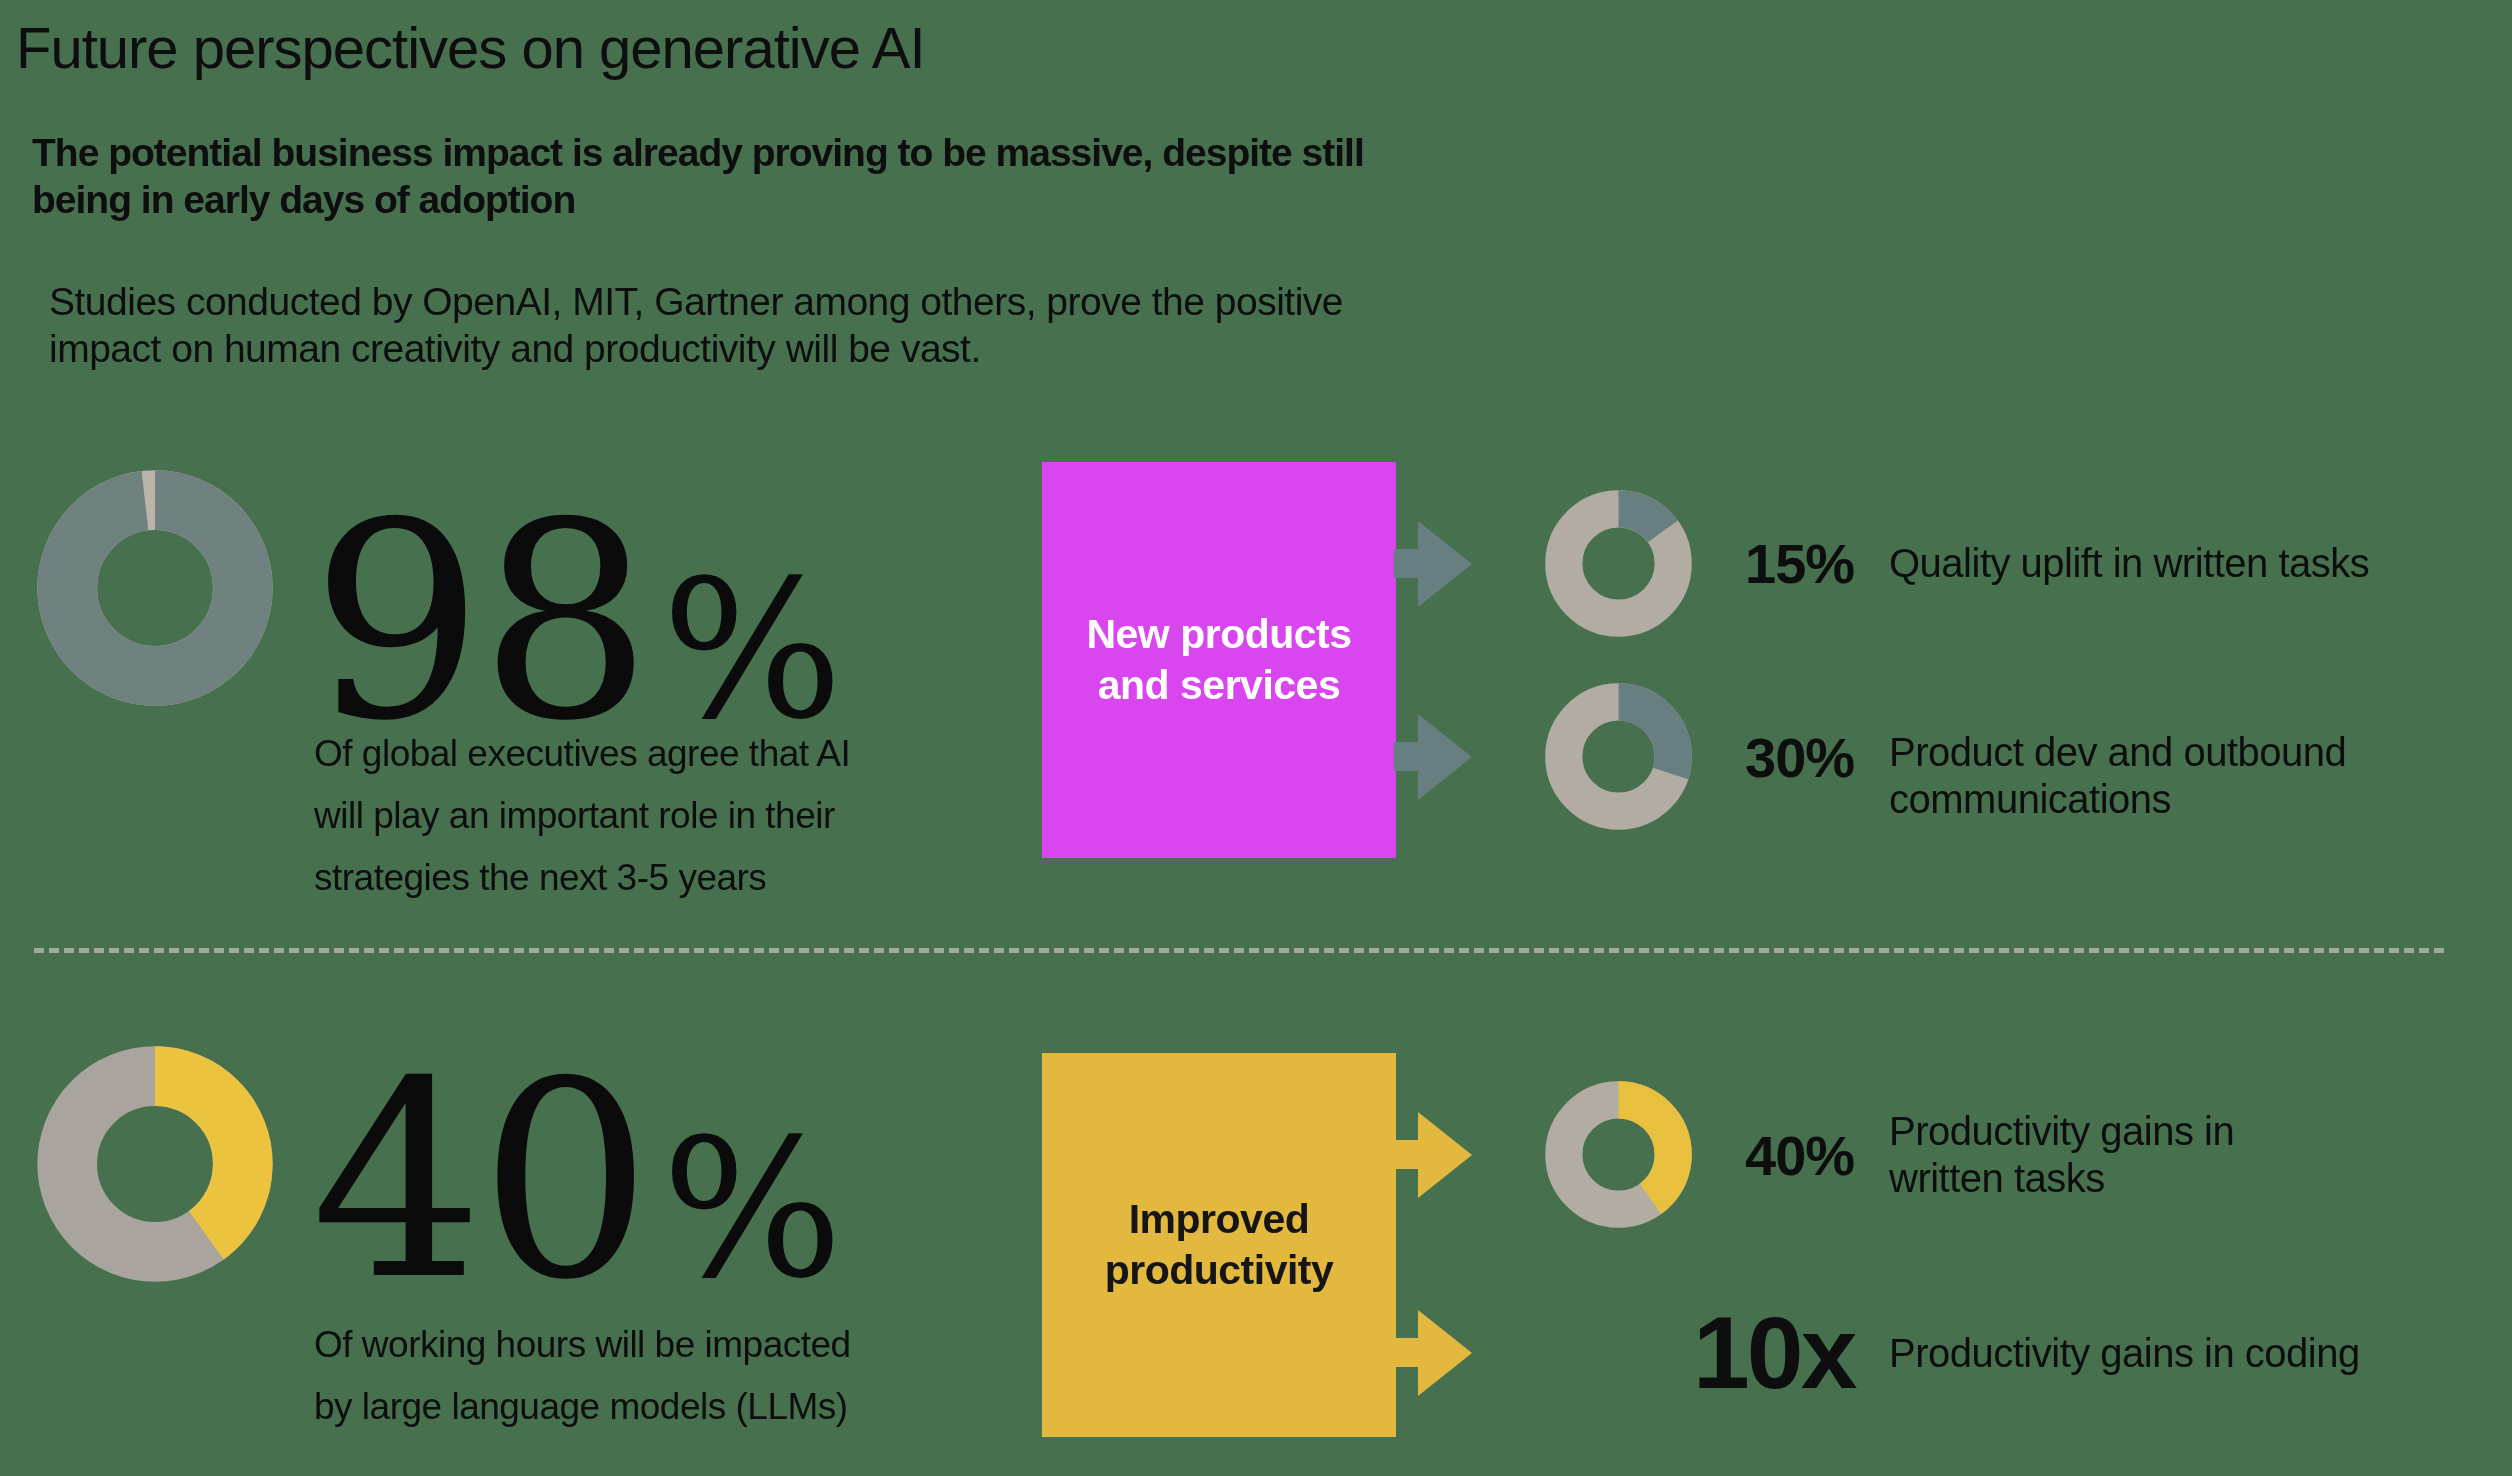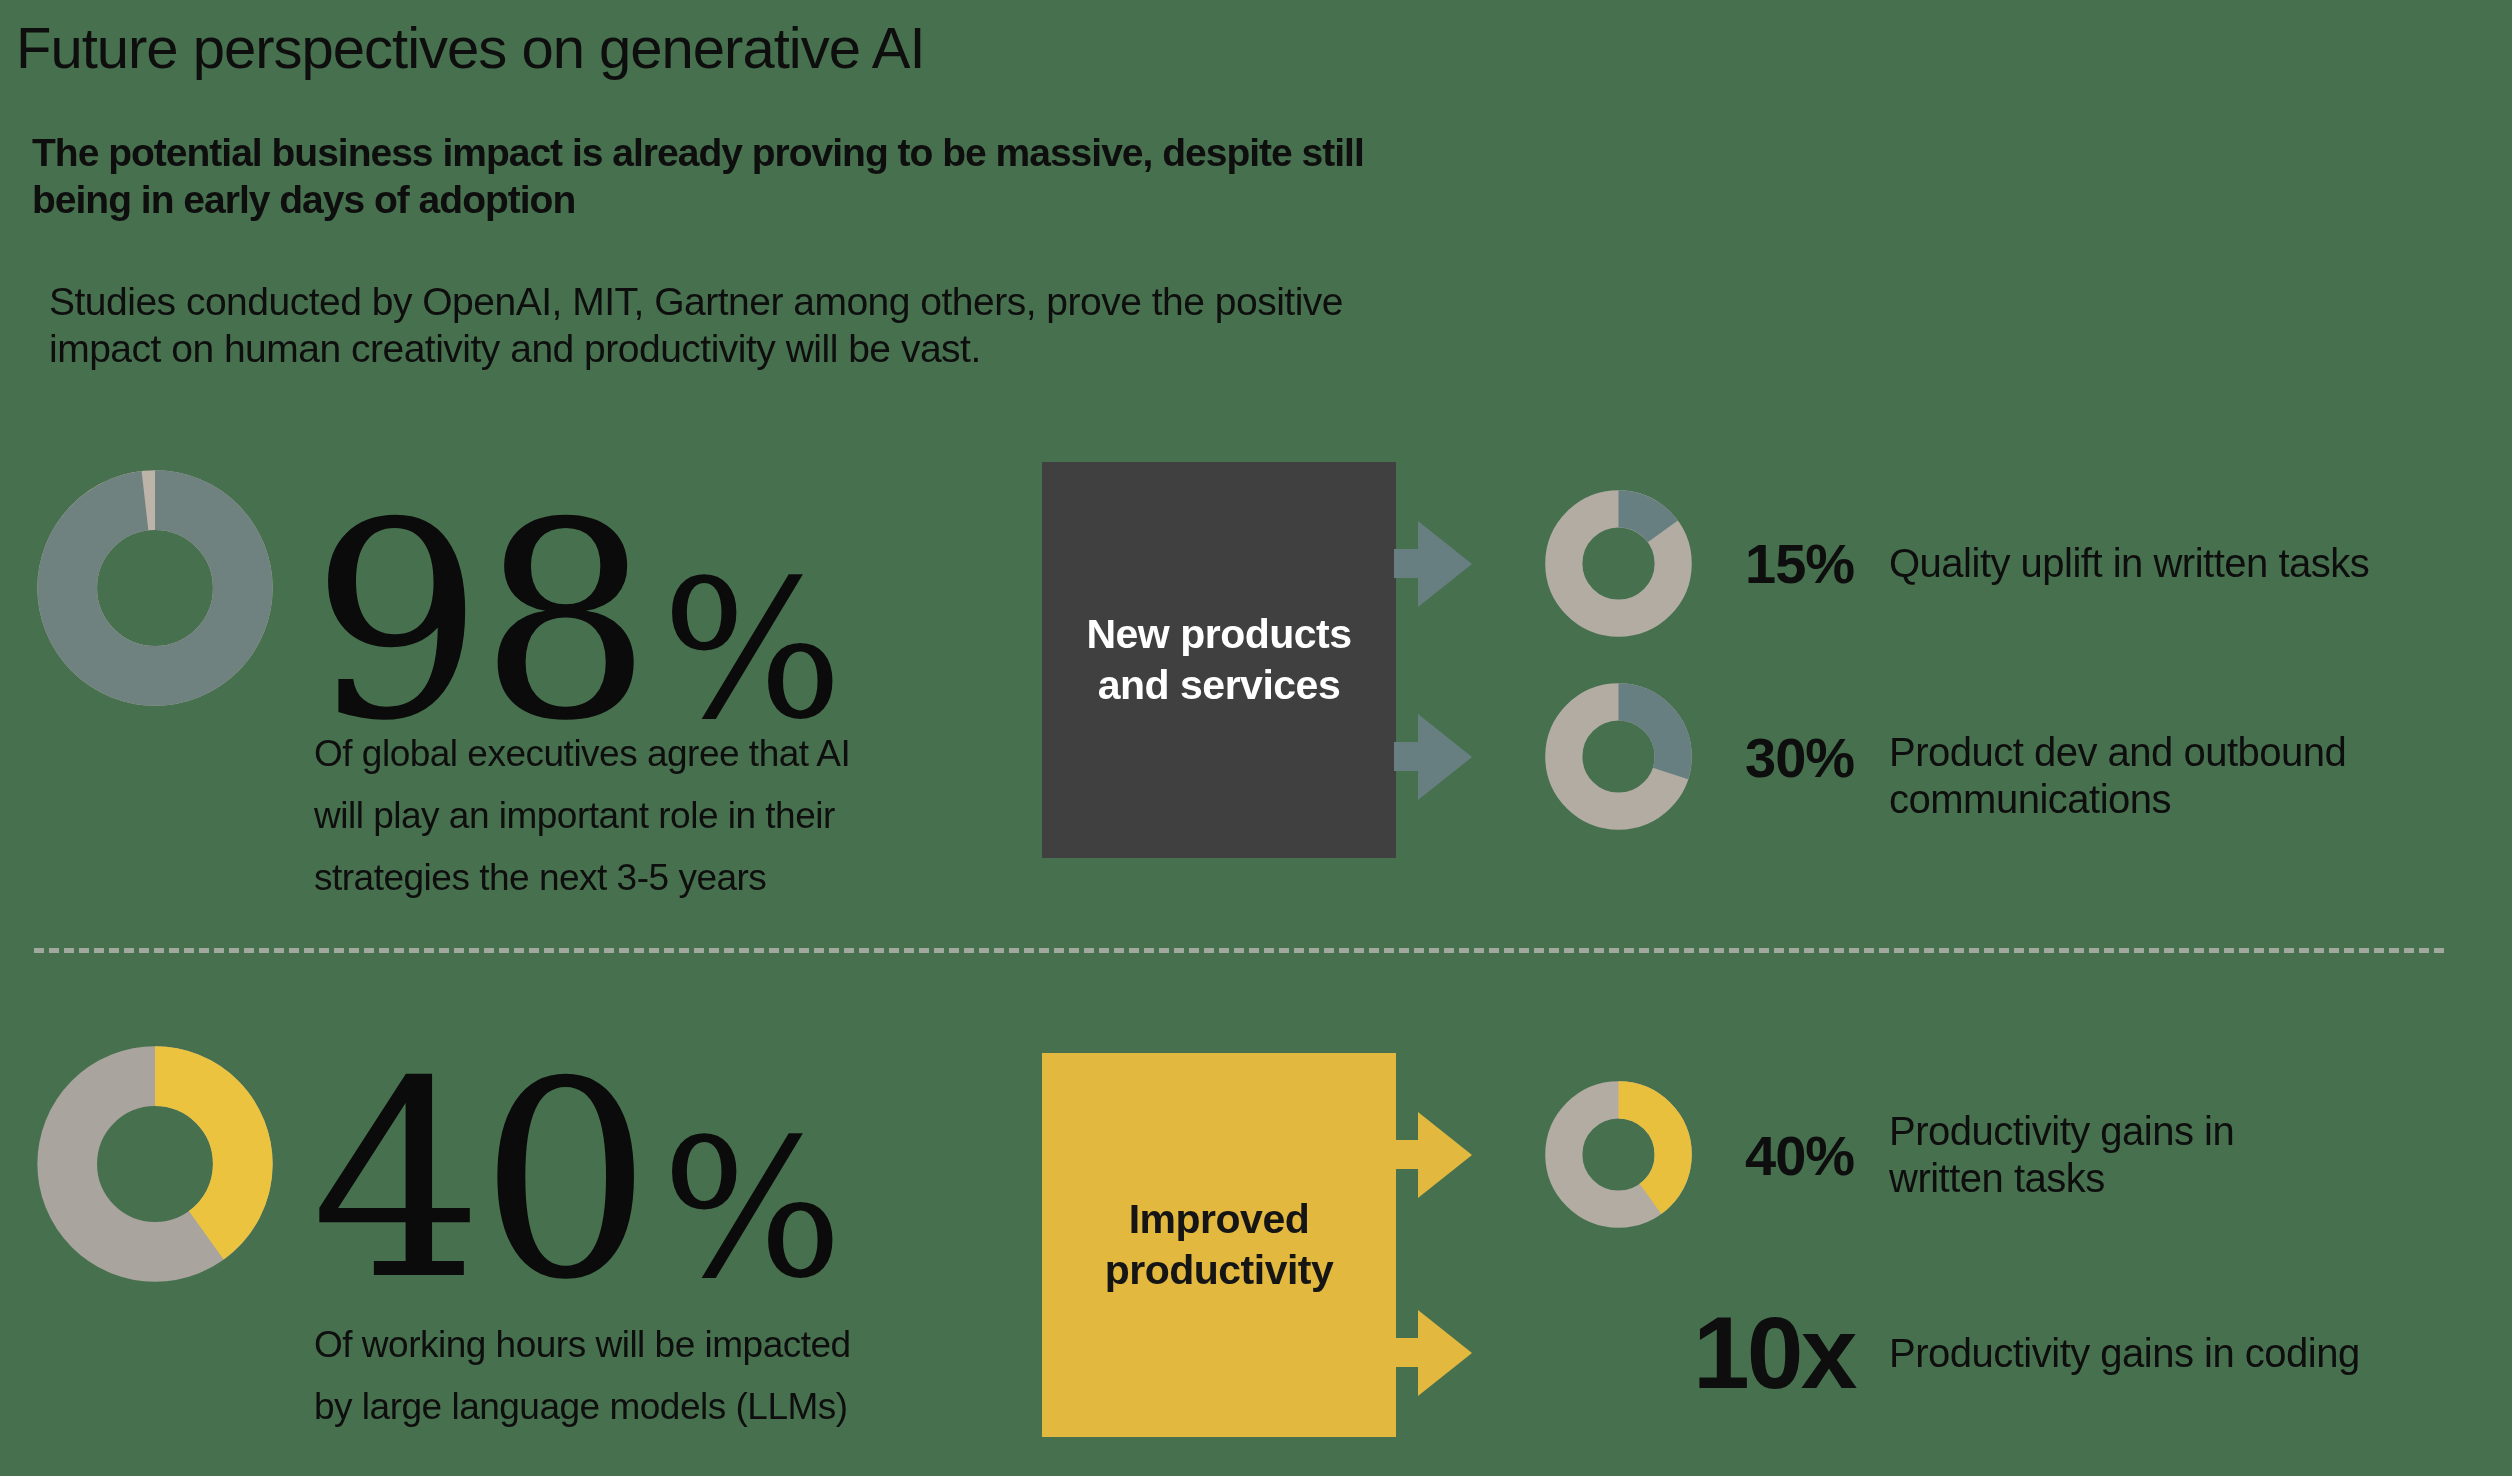--- a/index.html
+++ b/index.html
@@ -51,21 +51,21 @@
     color:#0e0e0e;margin:0;
   }
 
   
   .flowbox{
     position:absolute;left:1042px;width:354px;
     display:flex;align-items:center;justify-content:center;
     text-align:center;
     font-size:41px;line-height:51px;font-weight:700;letter-spacing:-0.5px;
   }
-  .flowbox.slate{background:#404040;color:#ffffff;top:462px;height:396px;}
+  .flowbox.slate{background:#d946ef;color:#ffffff;top:462px;height:396px;}
   .flowbox.yellow{background:#E3B83E;color:#151515;top:1053px;height:384px;}
 
   
   .arrow{position:absolute;left:1394px;width:78px;height:85px;}
   .arrow .shaft{position:absolute;left:0;top:28px;width:24px;height:29px;background:var(--c);}
   .arrow .head{
     position:absolute;left:24px;top:0;width:0;height:0;
     border-top:43px solid transparent;border-bottom:43px solid transparent;
     border-left:54px solid var(--c);
   }

